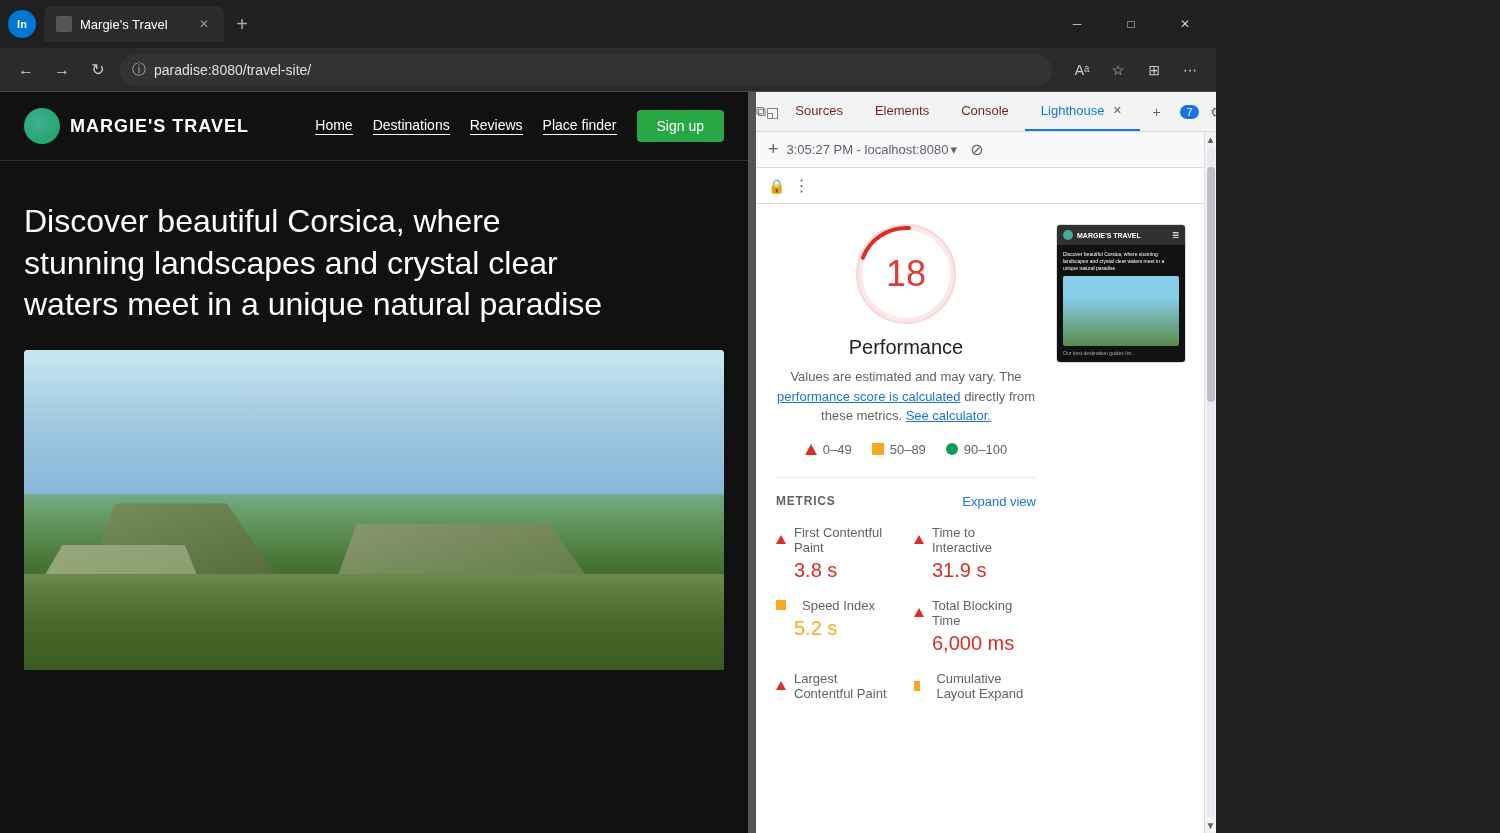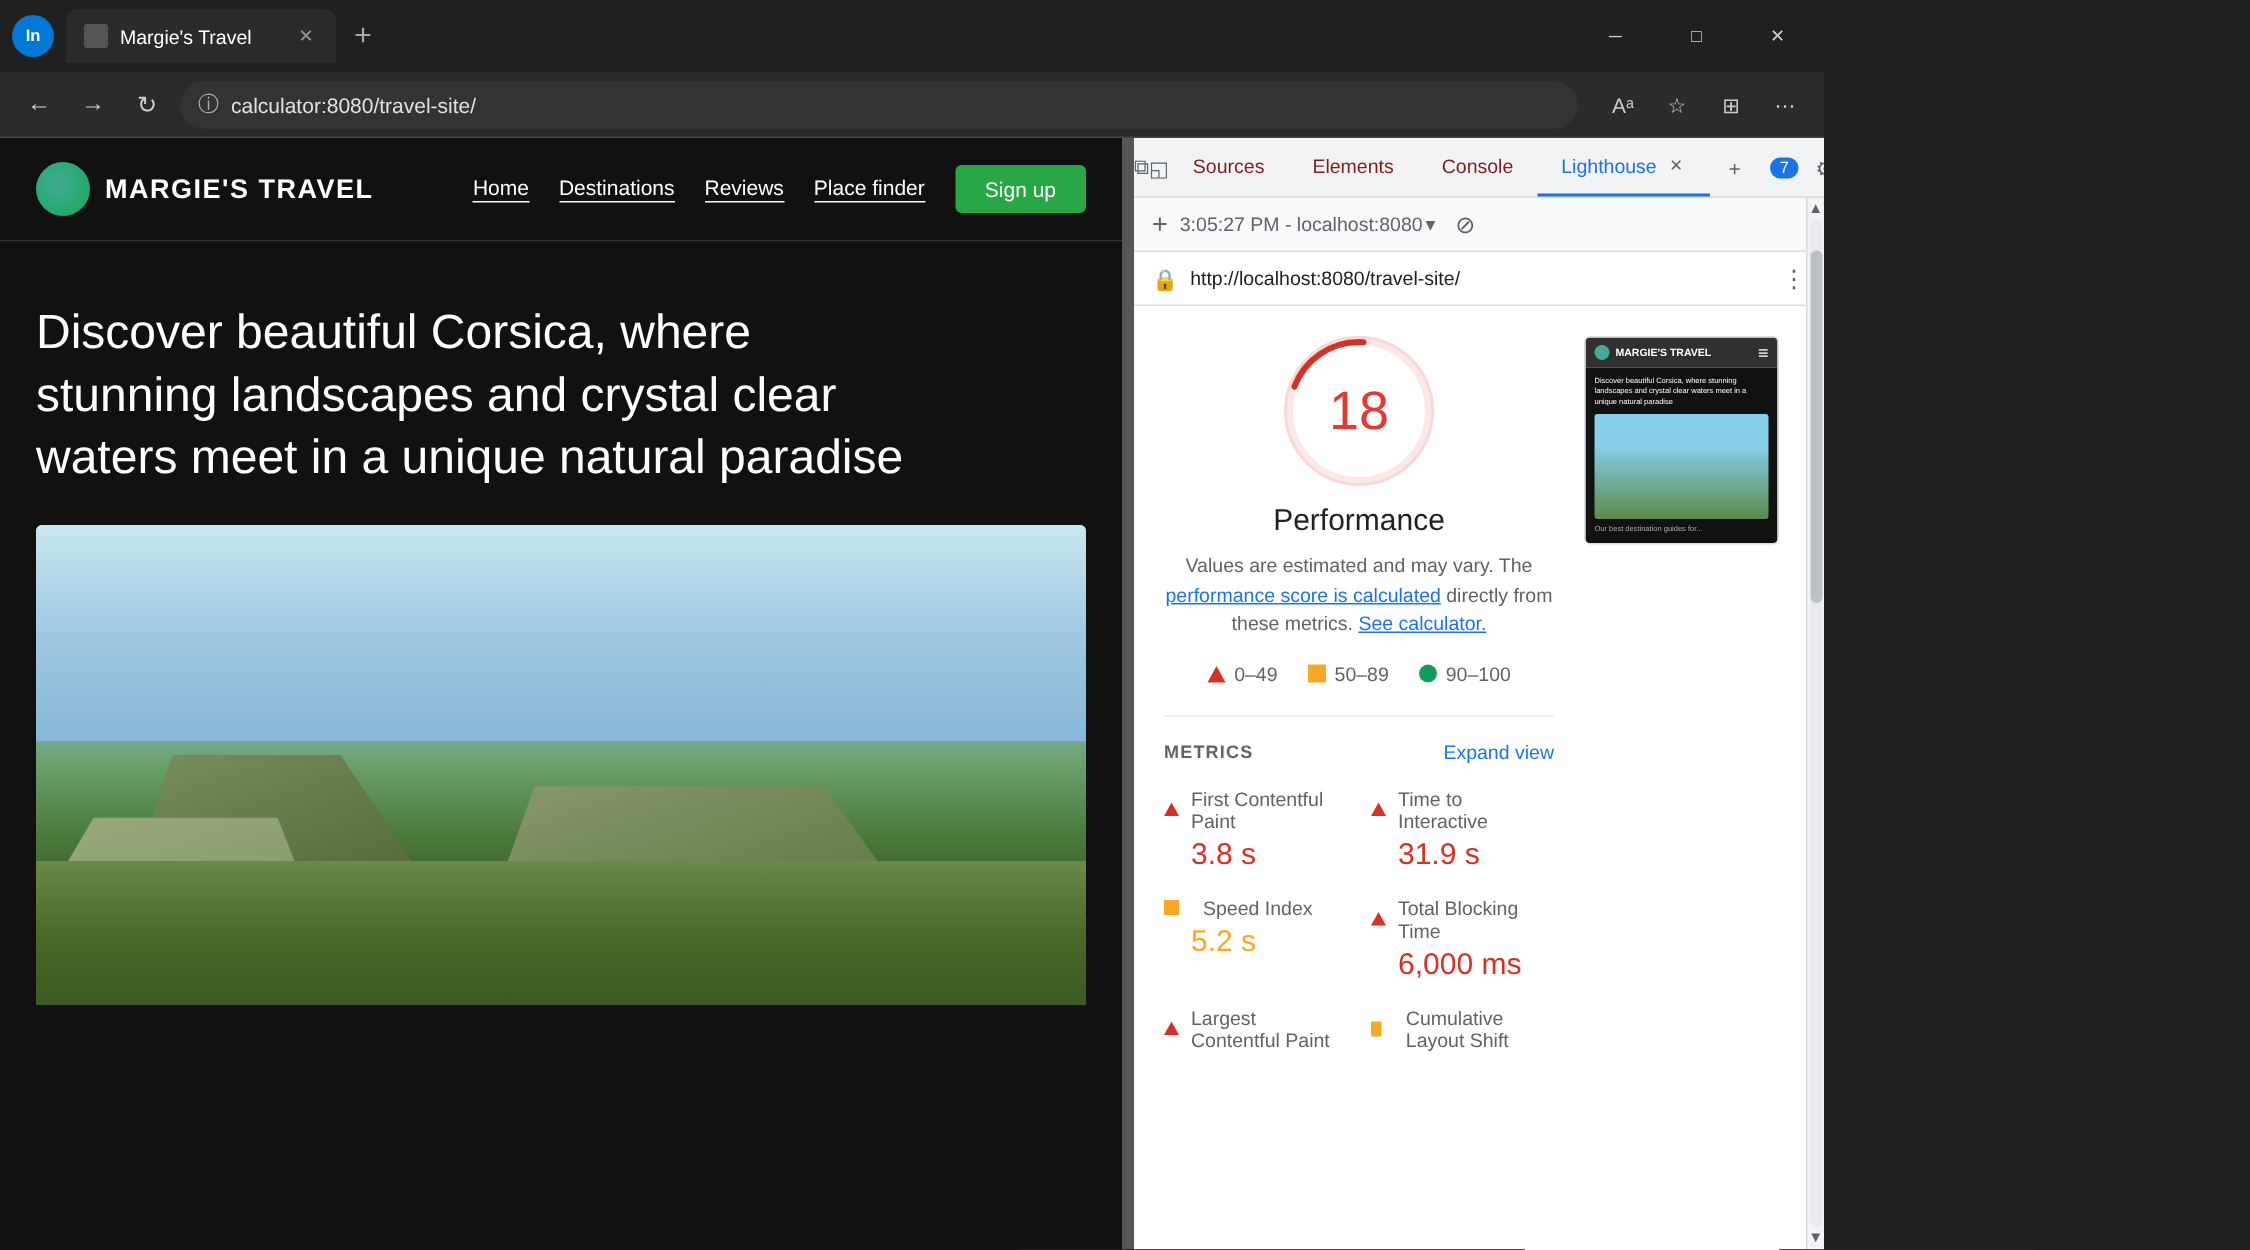--- a/index.html
+++ b/index.html
@@ -146,21 +146,21 @@
       <div class="win-btn close">✕</div>
     </div>
   </div>
 
   <div class="nav-bar">
     <div class="nav-btn">←</div>
     <div class="nav-btn">→</div>
     <div class="nav-btn">↻</div>
     <div class="address-bar">
       <span class="address-icon">ⓘ</span>
-      <span>calculator:8080/travel-site/</span>
+      <span>paradise:8080/travel-site/</span>
     </div>
     <div class="nav-right">
       <div class="nav-right-btn">Aᵃ</div>
       <div class="nav-right-btn">☆</div>
       <div class="nav-right-btn">⊞</div>
       <div class="nav-right-btn">⋯</div>
     </div>
   </div>
 
   <div class="main-area">
@@ -235,21 +235,20 @@
           <div class="session-dropdown">
             <span>3:05:27 PM - localhost:8080</span>
             <span>▾</span>
           </div>
         </div>
         <div class="clear-btn">⊘</div>
       </div>
 
       <div class="devtools-url-bar">
         <span class="url-icon">🔒</span>
-        <span class="url-text">http://localhost:8080/travel-site/</span>
         <span class="url-more">⋮</span>
       </div>
 
       <div class="lighthouse-content">
         <div class="lighthouse-main">
 
           <div class="score-section">
             <div class="score-circle">
               <svg class="score-arc" viewBox="0 0 100 100">
                 <circle cx="50" cy="50" r="46" fill="none" stroke="#fce8e6" stroke-width="4"></circle>
@@ -324,21 +323,21 @@
             <div class="metric-item">
               <div class="metric-header">
                 <div style="width:0;height:0;border-left:5px solid transparent;border-right:5px solid transparent;border-bottom:9px solid #d93025;"></div>
                 <span class="metric-name">Largest Contentful Paint</span>
               </div>
             </div>
 
             <div class="metric-item">
               <div class="metric-header">
                 <div style="width:10px;height:10px;background:#f9a825;"></div>
-                <span class="metric-name" style="margin-left:8px;">Cumulative Layout Shift</span>
+                <span class="metric-name" style="margin-left:8px;">Cumulative Layout Expand</span>
               </div>
             </div>
           </div>
         </div>
 
         <div class="lighthouse-preview">
           <div class="preview-frame">
             <div class="preview-header">
               <div style="width:10px;height:10px;background:#4a9;border-radius:50%;"></div>
               <span class="preview-logo-small">MARGIE'S TRAVEL</span>

